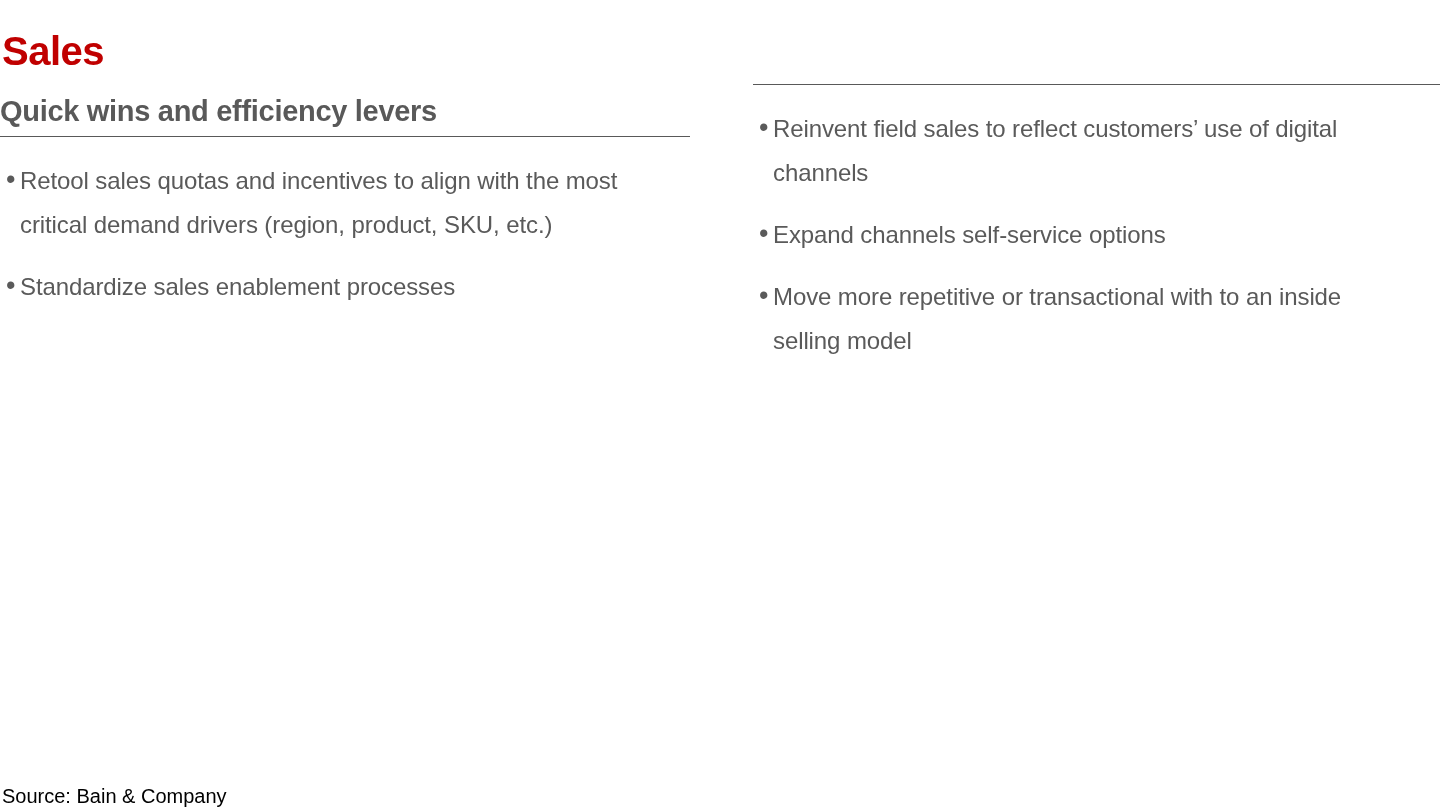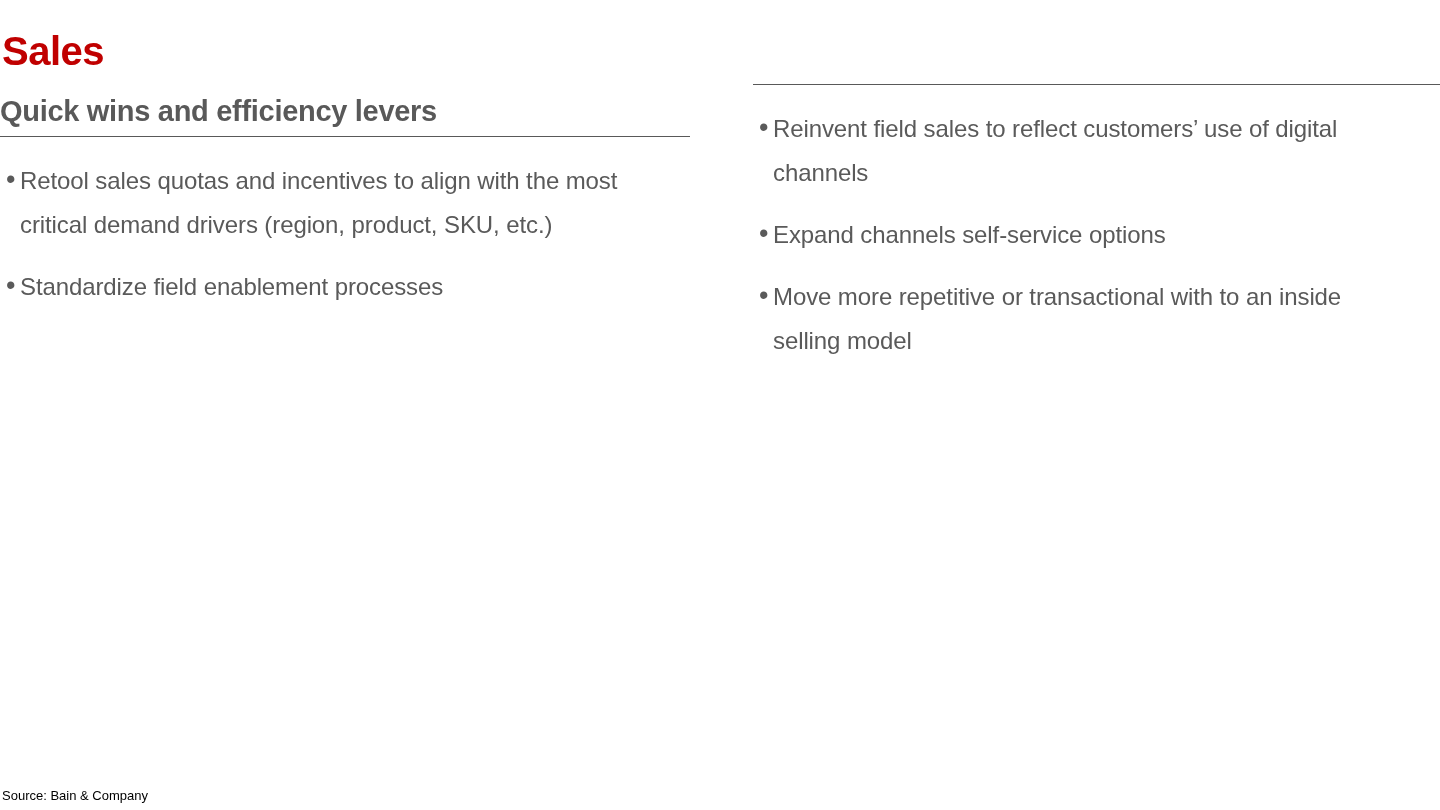--- a/index.html
+++ b/index.html
@@ -112,21 +112,21 @@
     letter-spacing: -0.1px;
   }
   .column.left .bullet-text { max-width: 640px; }
   .column.right .bullet-text { max-width: 640px; }
 
   
   .source-note {
     position: absolute;
     left: 2px;
     top: 786px;
-    font-size: 13px;
+    font-size: 20px;
     line-height: 20px;
     color: #000000;
     white-space: nowrap;
   }
 </style>
 </head>
 <body>
 
 <div class="slide">
 
@@ -138,21 +138,21 @@
       <div class="section-header">Quick wins and efficiency levers</div>
       <hr class="section-rule">
 
       <ul class="bullet-list">
         <li class="bullet-item">
           <span class="bullet-marker">•</span>
           <span class="bullet-text">Retool sales quotas and incentives to align with the most critical demand drivers (region, product, SKU, etc.)</span>
         </li>
         <li class="bullet-item">
           <span class="bullet-marker">•</span>
-          <span class="bullet-text">Standardize field enablement processes</span>
+          <span class="bullet-text">Standardize sales enablement processes</span>
         </li>
       </ul>
     </div>
 
     <div class="column gap"></div>
 
     <div class="column right">
       <hr class="section-rule">
 
       <ul class="bullet-list">

